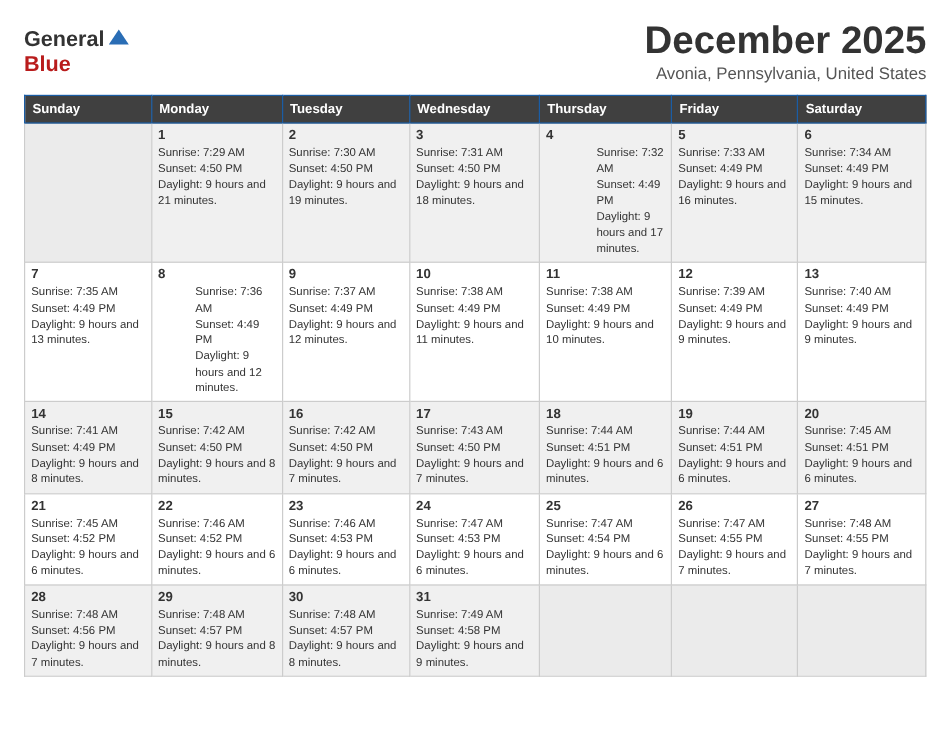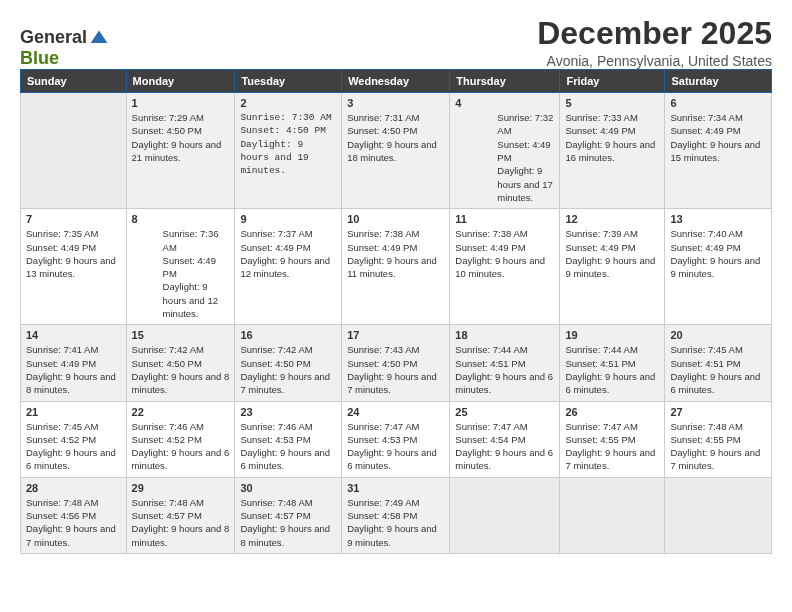--- a/index.html
+++ b/index.html
@@ -11,42 +11,42 @@
       overflow: hidden;
     }
     .page {
       width: 792px;
       height: 612px;
       padding: 16px 20px 10px 20px;
     }
     .header {
       display: flex;
       justify-content: space-between;
-      align-items: flex-end;
-      margin-bottom: 0;
+      align-items: center;
+      margin-bottom: 10px;
     }
     .logo {
       display: flex;
       flex-direction: column;
       align-items: flex-start;
     }
     .logo-text {
       display: flex;
       align-items: center;
       gap: 0;
     }
     .logo-general {
       font-size: 18px;
       font-weight: bold;
       color: #333;
     }
     .logo-blue {
       font-size: 18px;
       font-weight: bold;
-      color: #4d7c0f;
+      color: #b91c1c;
     }
     .logo-icon {
       width: 20px;
       height: 20px;
       margin-left: 2px;
     }
     .title-block {
       text-align: right;
     }
     .month-title {
@@ -140,21 +140,21 @@
     <tr class="row-shaded">
           <td class="empty"></td>
           <td>
             <div class="day-num">1</div>
             <div class="day-info" style="white-space: pre-line;">Sunrise: 7:29 AM
 Sunset: 4:50 PM
 Daylight: 9 hours and 21 minutes.</div>
           </td>
           <td>
             <div class="day-num">2</div>
-            <div class="day-info" style="white-space: pre-line; font-family: Liberation Mono, monospace;">Sunrise: 7:30 AM
+            <div class="day-info" style="white-space: pre-line;">Sunrise: 7:30 AM
 Sunset: 4:50 PM
 Daylight: 9 hours and 19 minutes.</div>
           </td>
           <td>
             <div class="day-num">3</div>
             <div class="day-info" style="white-space: pre-line;">Sunrise: 7:31 AM
 Sunset: 4:50 PM
 Daylight: 9 hours and 18 minutes.</div>
           </td>
           <td>

